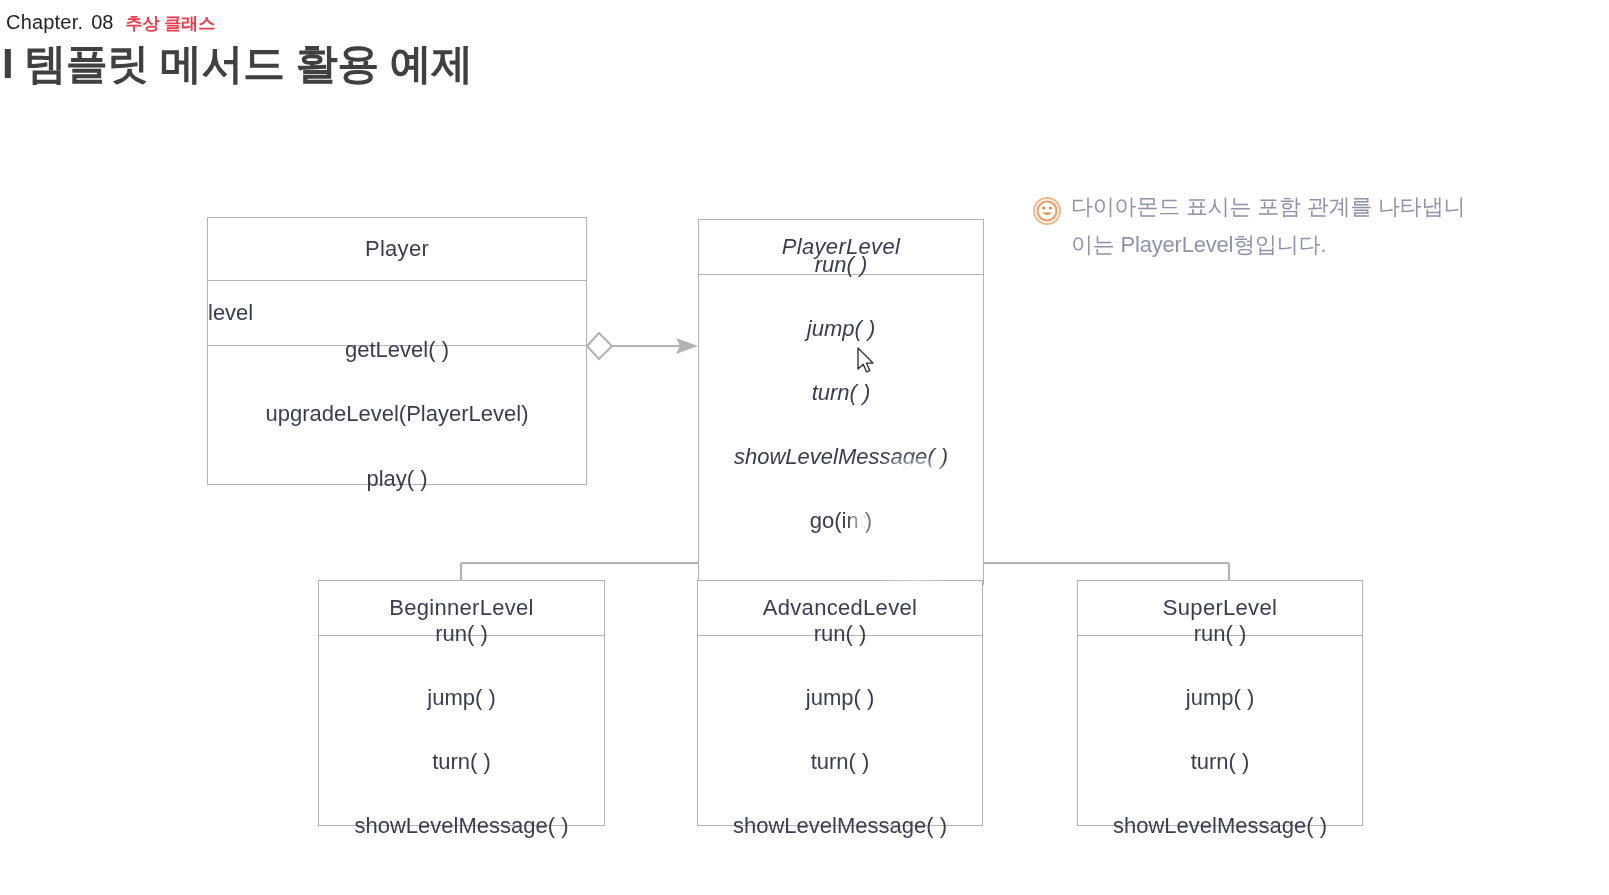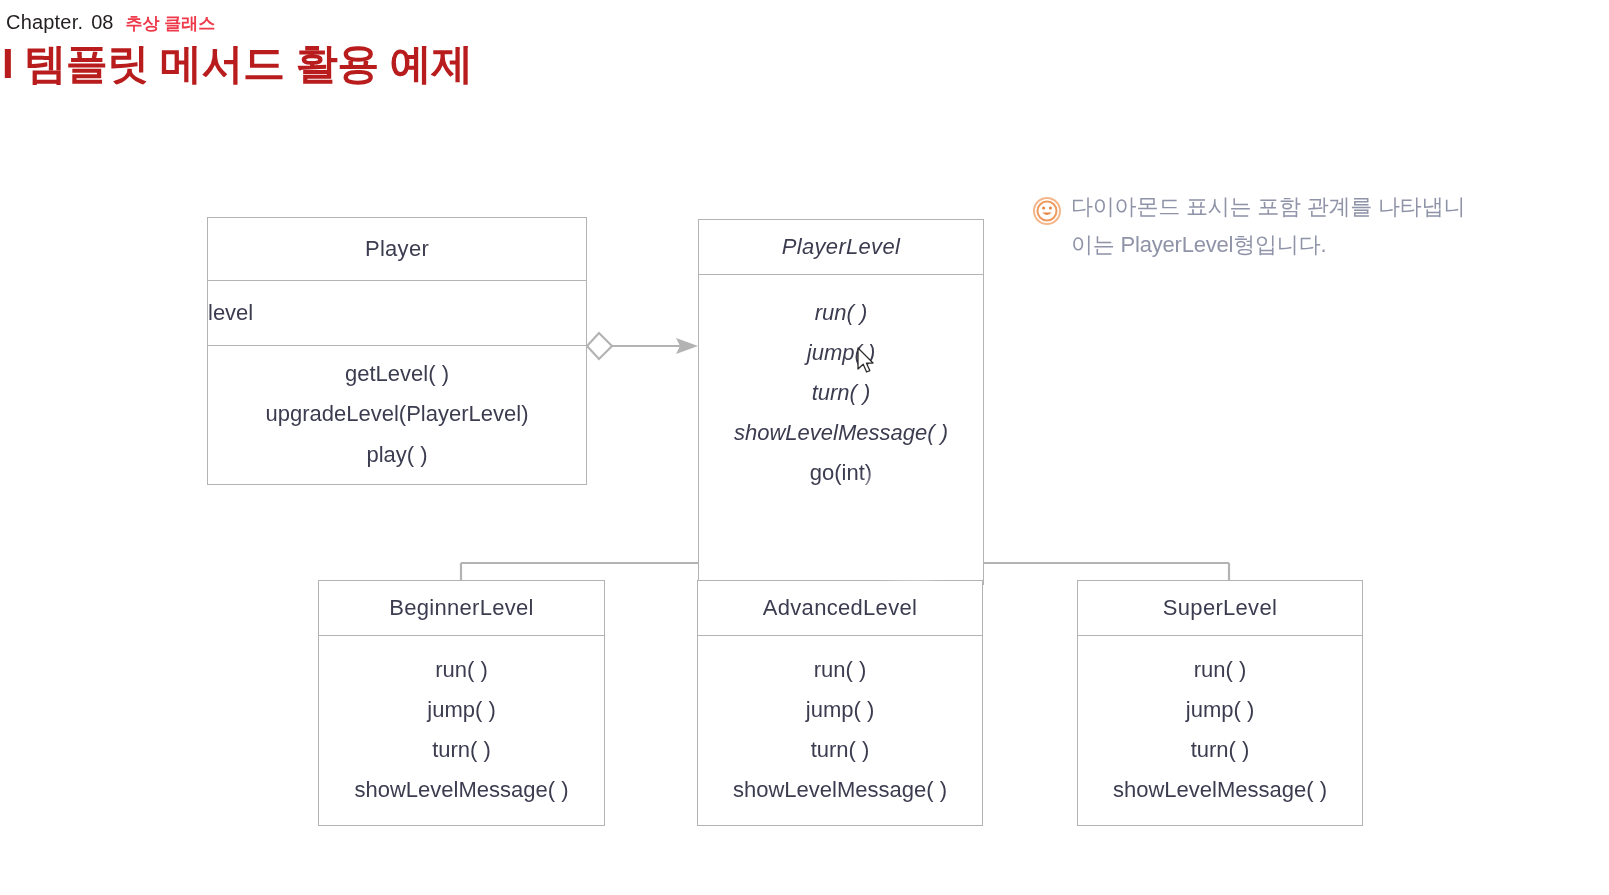--- a/index.html
+++ b/index.html
@@ -44,21 +44,21 @@
     color: #ee3a4a;
     font-weight: bold;
     margin-left: 12px;
   }
   #page-title {
     position: absolute;
     left: 2px;
     top: 40px;
     font-size: 42px;
     font-weight: bold;
-    color: #b91c1c;
+    color: #404040;
     letter-spacing: -0.5px;
     line-height: 1.15;
     white-space: nowrap;
   }
 
   
   #diagram {
     position: absolute;
     left: 0;
     top: 0;
@@ -102,20 +102,21 @@
   }
   .uml-ops {
     box-sizing: border-box;
     display: flex;
     flex-direction: column;
     align-items: center;
     justify-content: center;
     padding: 8px 4px;
     font-size: 22px;
     color: #3c3c50;
+    gap: 24px;
   }
   .uml-ops .op {
     line-height: 1.82;
     white-space: nowrap;
   }
   .abstract .uml-name,
   .abstract .uml-ops .op.abstract-op {
     font-style: italic;
   }
 

